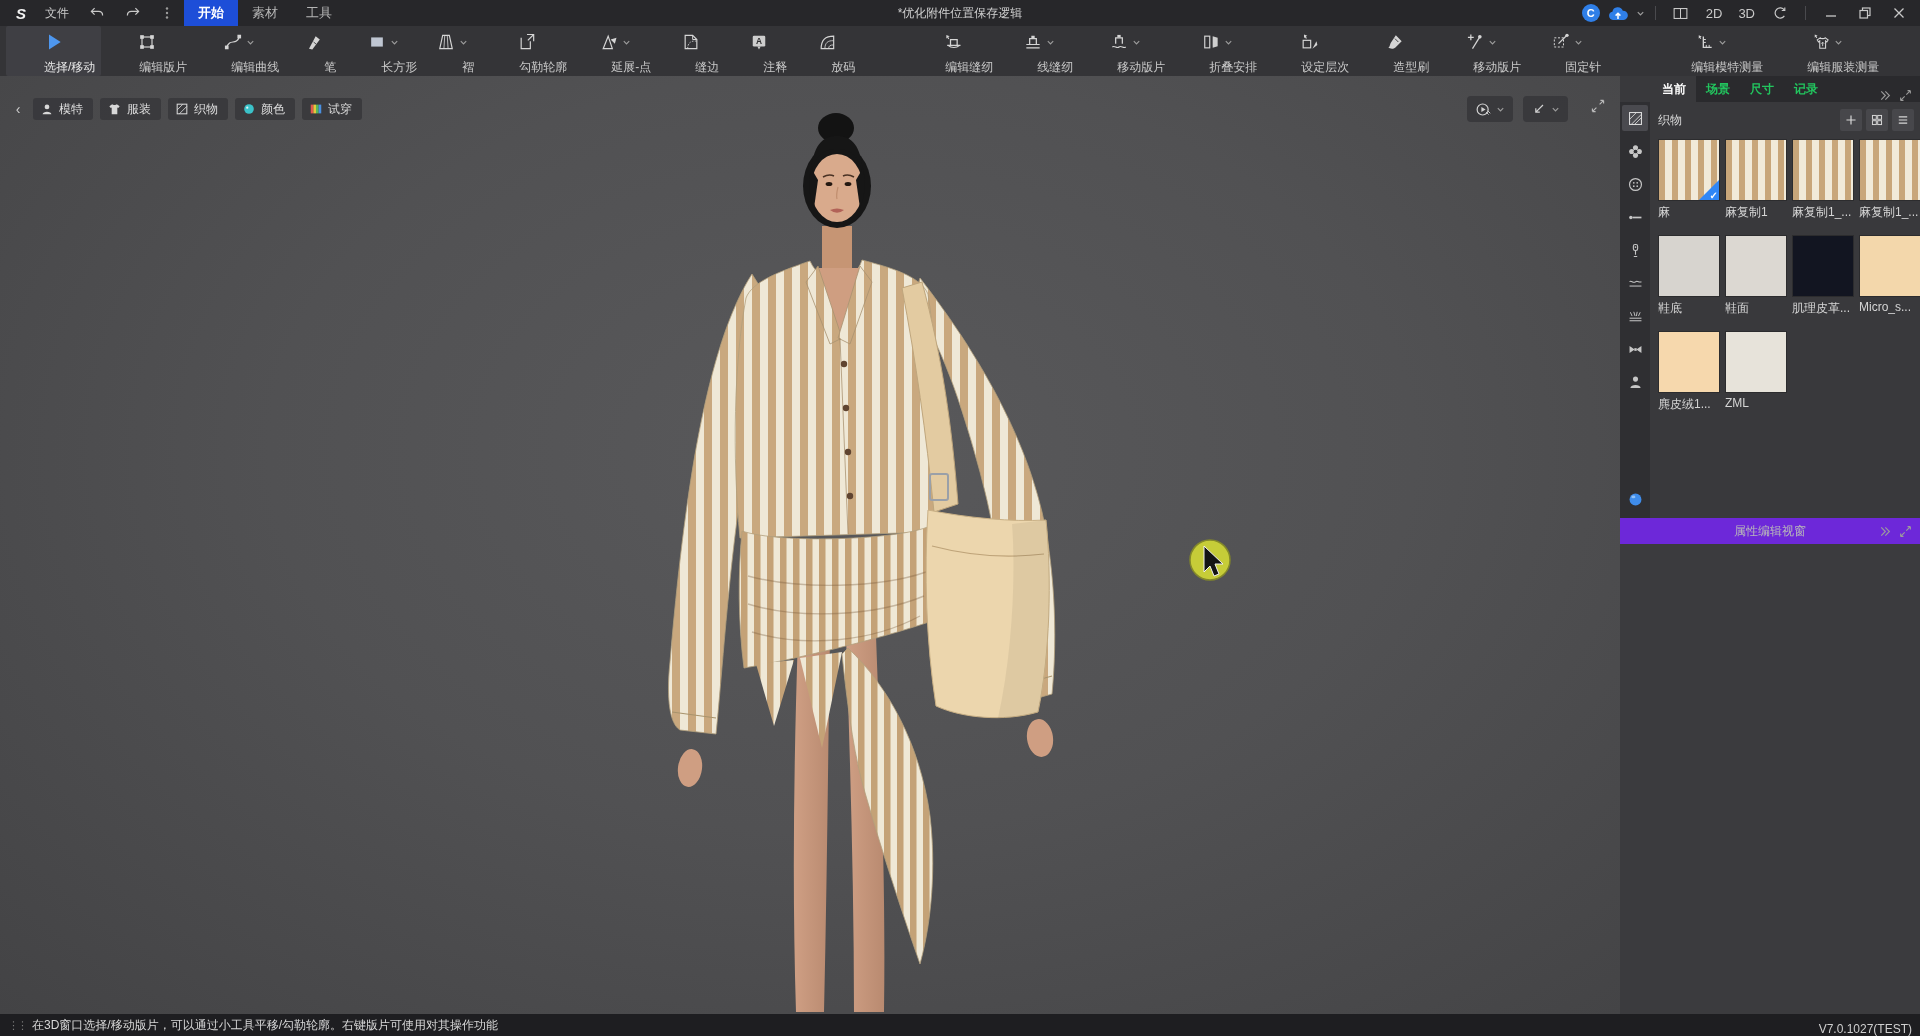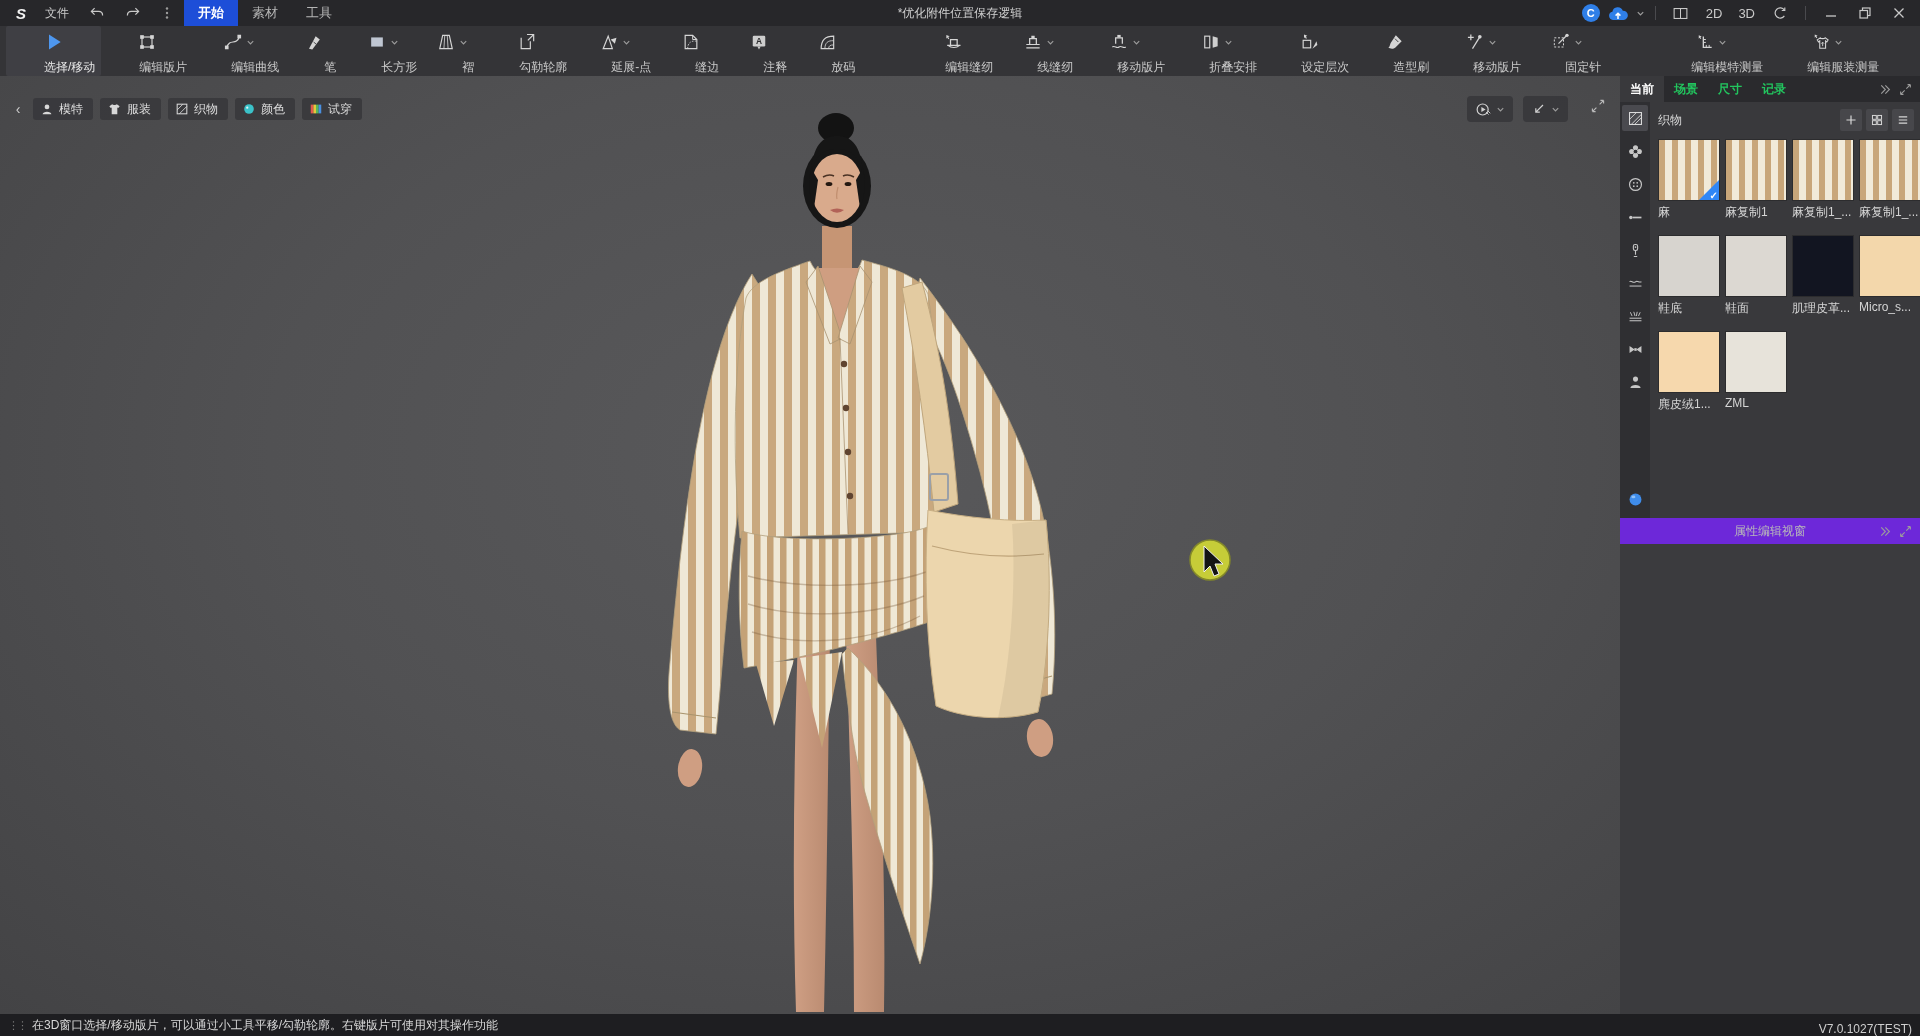--- a/index.html
+++ b/index.html
@@ -38,21 +38,21 @@
   #figure-svg { position:absolute; inset:0; }
   #mode-tabs { position:absolute; top:22px; left:10px; display:flex; align-items:center; gap:7px; }
   #back-btn { width:16px; height:22px; display:flex; align-items:center; justify-content:center; color:#cfcfcf; font-size:14px; }
   .mode-tab { height:22px; background:rgba(57,57,60,0.95); border-radius:3px; display:flex; align-items:center; gap:5px; padding:0 10px 0 7px; color:#dedede; font-size:12px; }
   #vp-controls { position:absolute; top:20px; right:52px; display:flex; align-items:center; gap:10px; }
   .vp-pill { height:26px; background:rgba(56,56,59,0.95); border-radius:4px; display:flex; align-items:center; gap:4px; padding:0 8px; }
   #vp-expand { position:absolute; top:22px; right:14px; opacity:.85; }
 
   
   #right-panel { position:absolute; top:76px; right:0; width:300px; height:938px; background:#39393c; display:flex; flex-direction:column; }
-  #rp-tabs { height:26px; background:#2a2a2d; display:flex; align-items:center; padding-left:0; flex:0 0 auto; }
+  #rp-tabs { height:26px; background:#2a2a2d; display:flex; align-items:flex-end; padding-left:0; flex:0 0 auto;margin-left:32px; }
   .rp-tab { padding:0 10px; height:26px; display:flex; align-items:center; color:#22c55e; font-size:12px;font-weight:bold; }
   .rp-tab.active { color:#ffffff; background:#39393c; font-weight:bold; }
   #rp-tabs .rp-tab-icons { margin-left:auto; display:flex; align-items:center; gap:8px; padding-right:8px; }
   #rp-body { flex:0 0 416px; display:flex; }
   #rp-strip { width:30px; background:#2f2f32; display:flex; flex-direction:column; align-items:center; padding:3px 0 6px; gap:7px; }
   .strip-icon { width:26px; height:26px; display:flex; align-items:center; justify-content:center; border-radius:2px; }
   .strip-icon.selected { background:#4a4a4f; }
   .strip-icon.bottom { margin-top:auto; }
   #rp-library { flex:1; padding:5px 6px 0 8px; display:flex; flex-direction:column; overflow:hidden; }
   #lib-header { display:flex; align-items:center; height:26px; flex:0 0 auto; }

